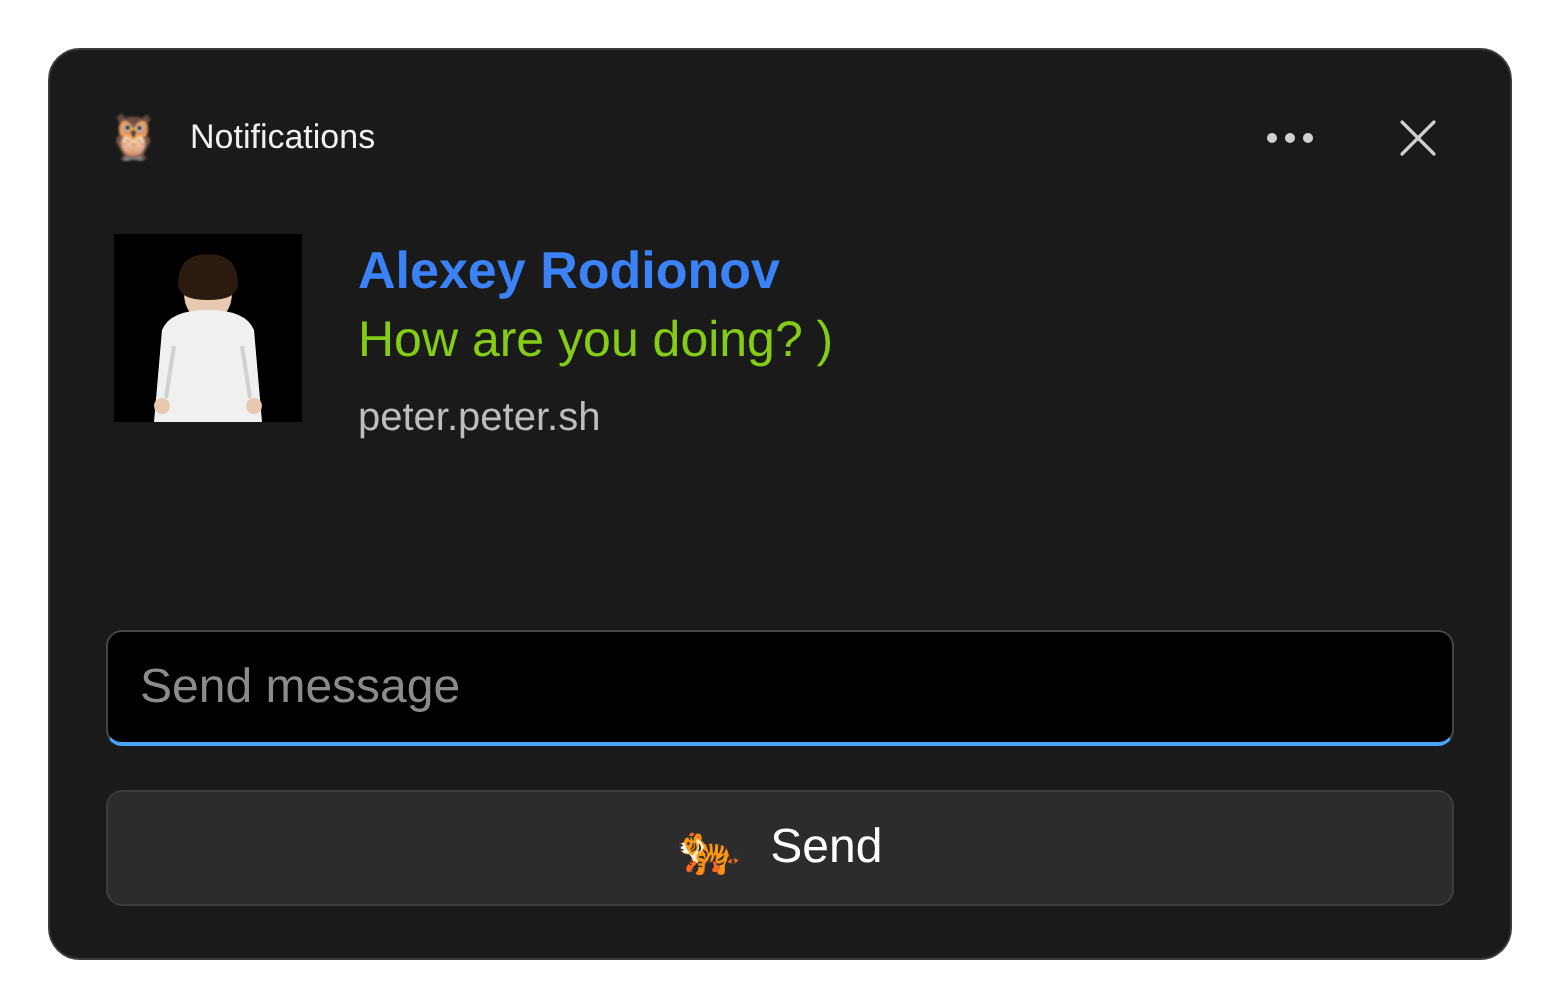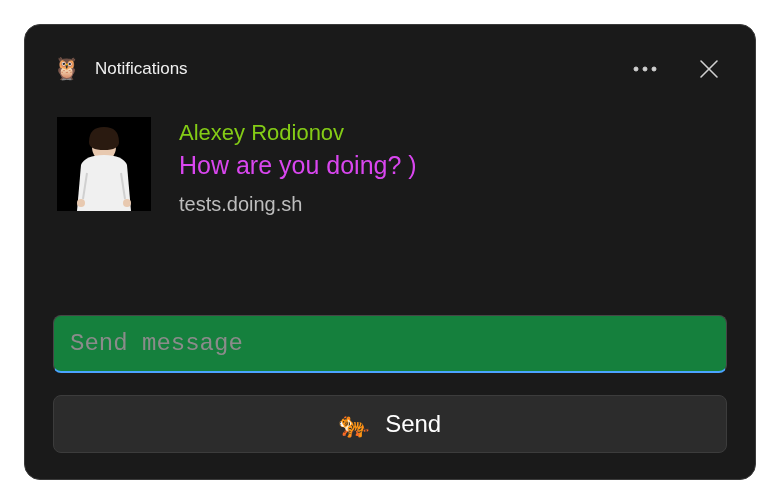--- a/index.html
+++ b/index.html
@@ -79,53 +79,53 @@
       flex-shrink: 0;
     }
     .avatar svg { width: 100%; height: 100%; }
     .text-block {
       display: flex;
       flex-direction: column;
       gap: 2px;
       padding-top: 2px;
     }
     .sender {
-      font-size: 22px;
-      font-weight: 400;
-      color: #84cc16;
+      font-size: 26px;
+      font-weight: 700;
+      color: #3b82f6;
       line-height: 1.25;
     }
     .message {
       font-size: 25px;
       font-weight: 400;
-      color: #d946ef;
+      color: #84cc16;
       line-height: 1.3;
     }
     .source {
       font-size: 20px;
       font-weight: 400;
       color: #bdbdbd;
       margin-top: 10px;
     }
     .spacer { flex: 1; }
     .input-wrap {
       margin-top: 20px;
     }
     .reply-input {
       width: 100%;
       height: 58px;
-      background: #15803d;
+      background: #000000;
       border: 1px solid #464646;
       border-bottom: 2px solid #4aa3ff;
       border-radius: 8px;
       color: #fff;
       font-size: 24px;
       padding: 0 16px;
       outline: none;
-      font-family: Liberation Mono, monospace;
+      font-family: Liberation Sans, sans-serif;
     }
     .reply-input::placeholder {
       color: #8b8b8b;
       font-weight: 400;
     }
     .reply-btn {
       width: 100%;
       height: 58px;
       margin-top: 22px;
       background: #2c2c2c;
@@ -179,21 +179,21 @@
         <path d="M20 94 L24 48 q4 -10 23 -10 q19 0 23 10 L74 94 Z" fill="#f0f0f0"></path>
         <path d="M30 56 L26 82" stroke="#d0d0d0" stroke-width="2" fill="none"></path>
         <path d="M64 56 L68 82" stroke="#d0d0d0" stroke-width="2" fill="none"></path>
         <circle cx="24" cy="86" r="4" fill="#e8c9b0"></circle>
         <circle cx="70" cy="86" r="4" fill="#e8c9b0"></circle>
       </svg>
     </div>
     <div class="text-block">
       <div class="sender">Alexey Rodionov</div>
       <div class="message">How are you doing? )</div>
-      <div class="source">tests.doing.sh</div>
+      <div class="source">peter.peter.sh</div>
     </div>
   </div>
 
   <div class="spacer"></div>
 
   <div class="input-wrap">
     <input type="text" class="reply-input" placeholder="Send message" value="" style="">
   </div>
 
   <button class="reply-btn">

